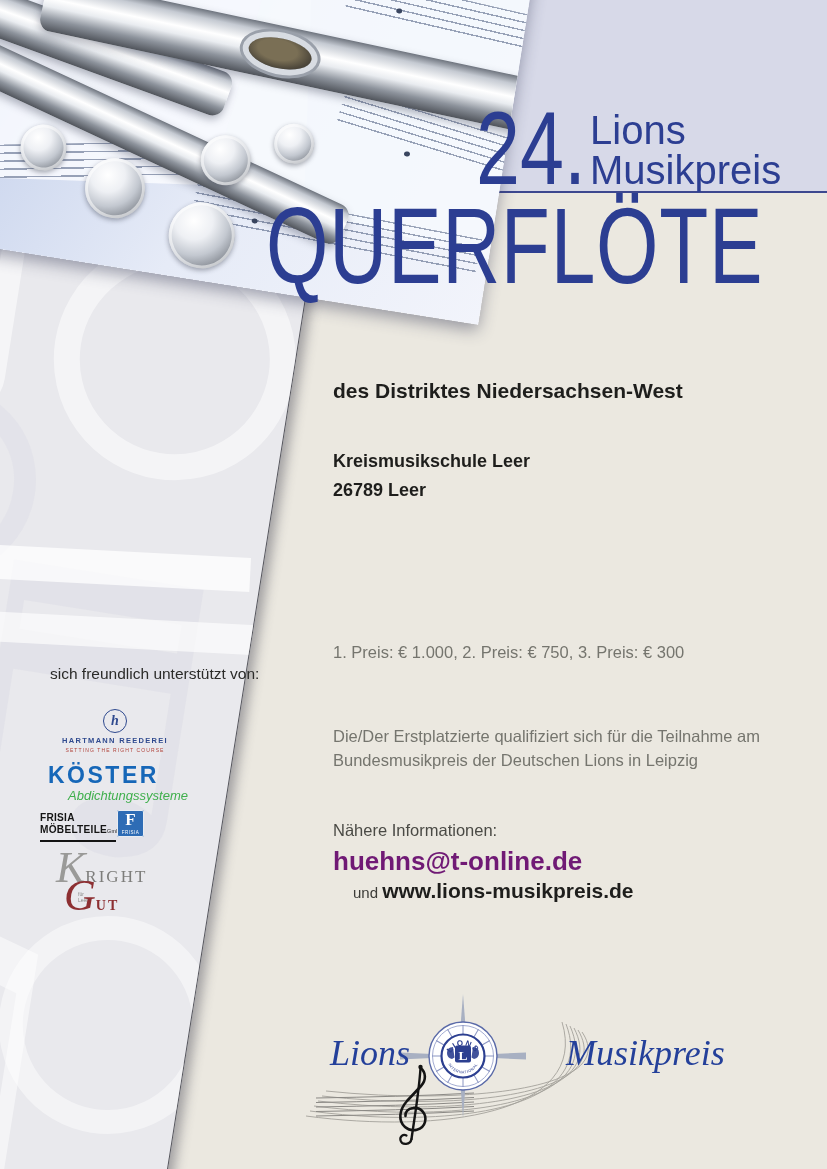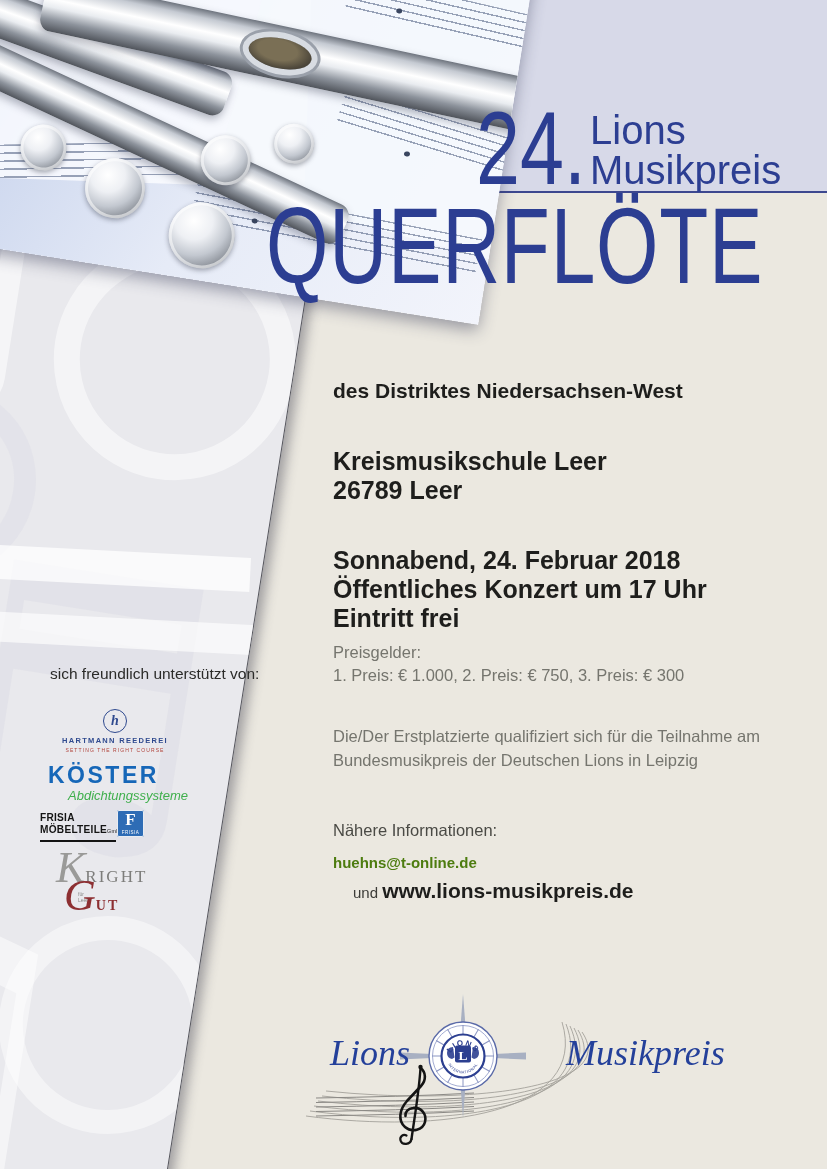--- a/index.html
+++ b/index.html
@@ -32,24 +32,24 @@
   .notedot{position:absolute;width:6px;height:5px;border-radius:50%;background:#3a4660;}
   
   .hdr-num{position:absolute;left:476px;top:96px;font-size:104px;line-height:1;color:#2c3e92;
            transform:scaleX(.76);transform-origin:left top;z-index:5;}
   .hdr-brand{position:absolute;left:590px;top:110px;font-size:40px;line-height:40px;color:#2c3e92;z-index:5;}
   .title-main{position:absolute;left:266px;top:192px;font-size:107px;line-height:1.02;color:#2c3e92;
               letter-spacing:1px;transform:scaleX(.75);transform-origin:left top;z-index:5;white-space:nowrap;}
   
   .abs{position:absolute;z-index:5;}
   .subtitle{left:333px;top:379px;font-size:21px;font-weight:bold;color:#1e1e1c;}
-  .block-bold{left:333px;font-size:25px;font-weight:bold;line-height:29px;color:#1e1e1c;}
+  .block-bold{left:333px;font-size:18px;font-weight:bold;line-height:29px;color:#1e1e1c;}
   .block-gray{left:333px;font-size:16.5px;line-height:23px;color:#75756e;}
   .contact-head{left:333px;top:821px;font-size:16.5px;color:#4a4a45;}
-  .contact-email{left:333px;top:846px;font-size:15px;font-weight:bold;color:#4d7c0f;margin-top:8px;}
+  .contact-email{left:333px;top:846px;font-size:26px;font-weight:bold;color:#701a75;}
   .contact-web{left:333px;top:879px;font-size:21px;font-weight:bold;color:#1e1e1c;margin-left:20px;}
   .contact-web .prefix{font-size:15px;font-weight:normal;color:#3c3c38;}
   
   .sponsor-head{left:50px;top:663px;font-size:15.5px;line-height:22px;color:#2b2b29;}
   .hartmann{left:40px;top:709px;width:150px;text-align:center;}
   .hartmann .ring{display:inline-block;width:22px;height:22px;border-radius:50%;border:1.5px solid #2f4a8f;
                   color:#2f4a8f;font-family:"Liberation Serif",serif;font-style:italic;font-weight:bold;
                   font-size:14px;line-height:22px;}
   .hartmann .hname{font-size:7.5px;letter-spacing:1.3px;color:#2f4a8f;font-weight:bold;margin-top:3px;}
   .hartmann .htag{font-size:5px;letter-spacing:1.1px;color:#b04038;margin-top:2px;}
@@ -131,28 +131,22 @@
   </div>
   <div class="title-main">QUERFLÖTE</div>
 
   <div class="abs subtitle">des Distriktes Niedersachsen-West</div>
 
   <div class="abs block-bold" style="top:447px;">
     <div>Kreismusikschule Leer</div>
     <div>26789 Leer</div>
   </div>
 
-  <div class="abs block-bold" style="top:546px;">
-    <div>Sonnabend, 24. Februar 2018</div>
-    <div>Öffentliches Konzert um 17 Uhr</div>
-    <div>Eintritt frei</div>
-  </div>
 
   <div class="abs block-gray" style="top:641px;">
-    <div>Preisgelder:</div>
     <div>1. Preis: € 1.000, 2. Preis: € 750, 3. Preis: € 300</div>
   </div>
 
   <div class="abs block-gray" style="top:724px;line-height:24px;">
     <div>Die/Der Erstplatzierte qualifiziert sich für die Teilnahme am</div>
     <div>Bundesmusikpreis der Deutschen Lions in Leipzig</div>
   </div>
 
   <div class="abs contact-head">Nähere Informationen:</div>
   <div class="abs contact-email">huehns@t-online.de</div>

